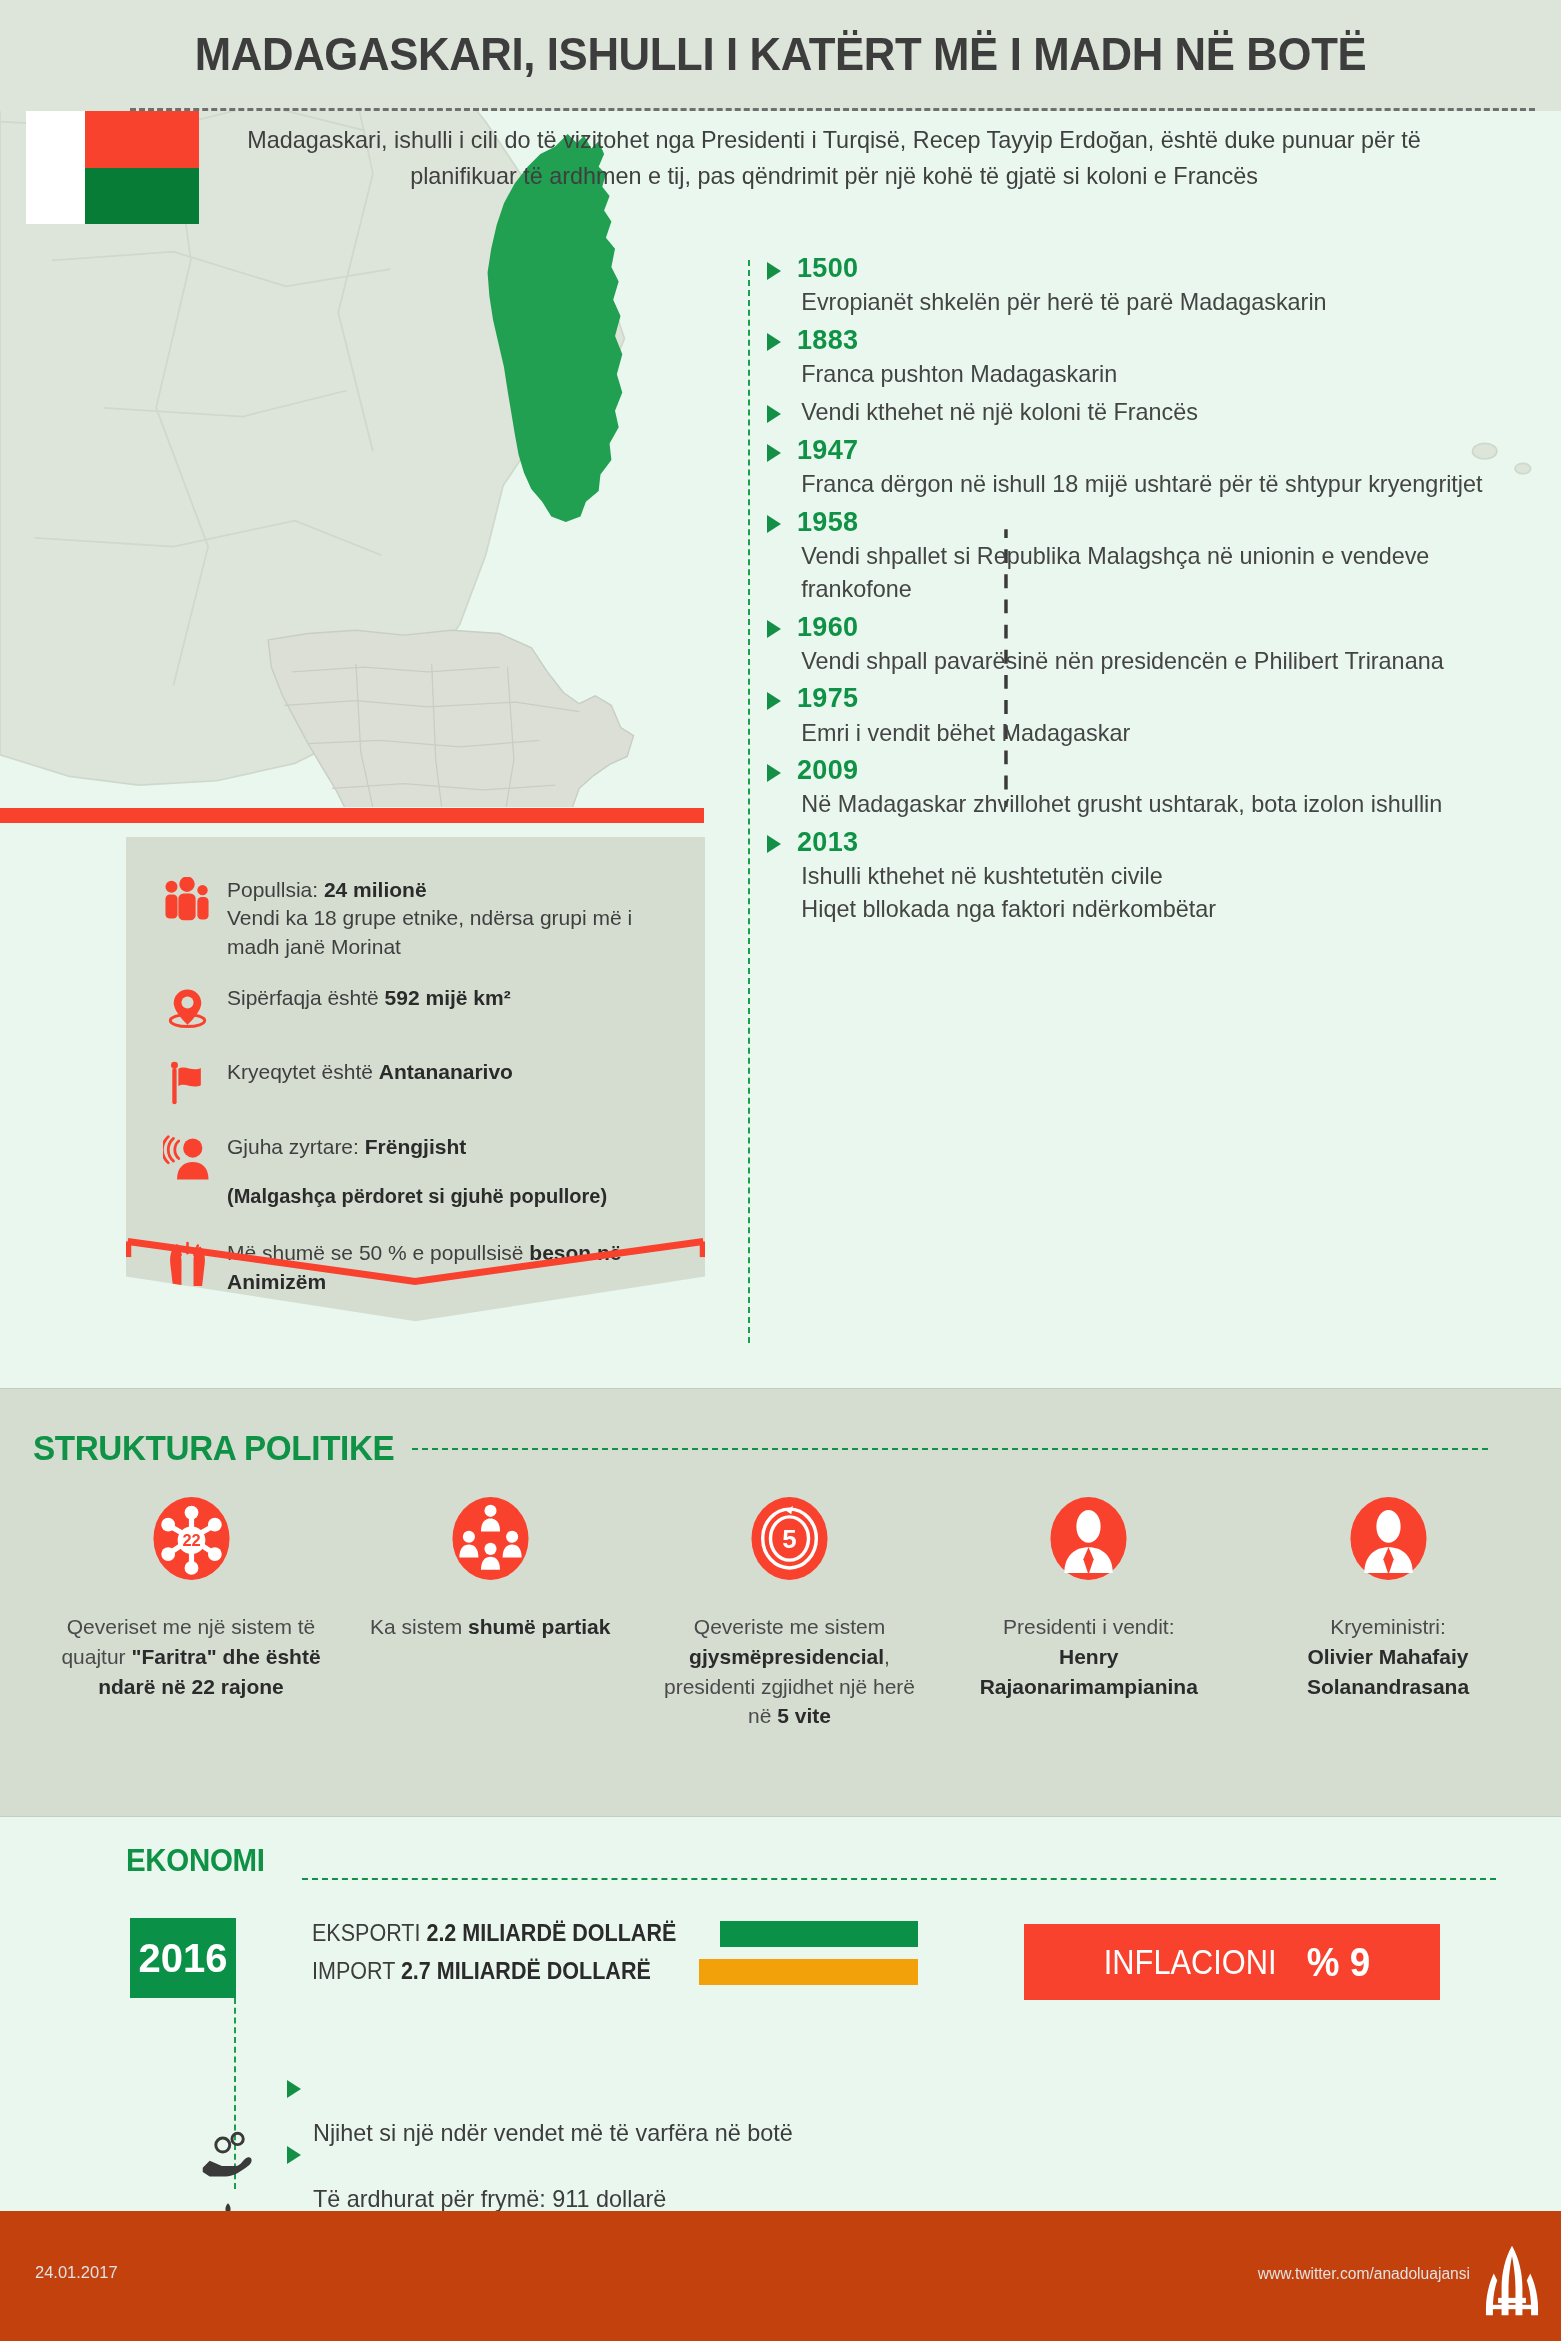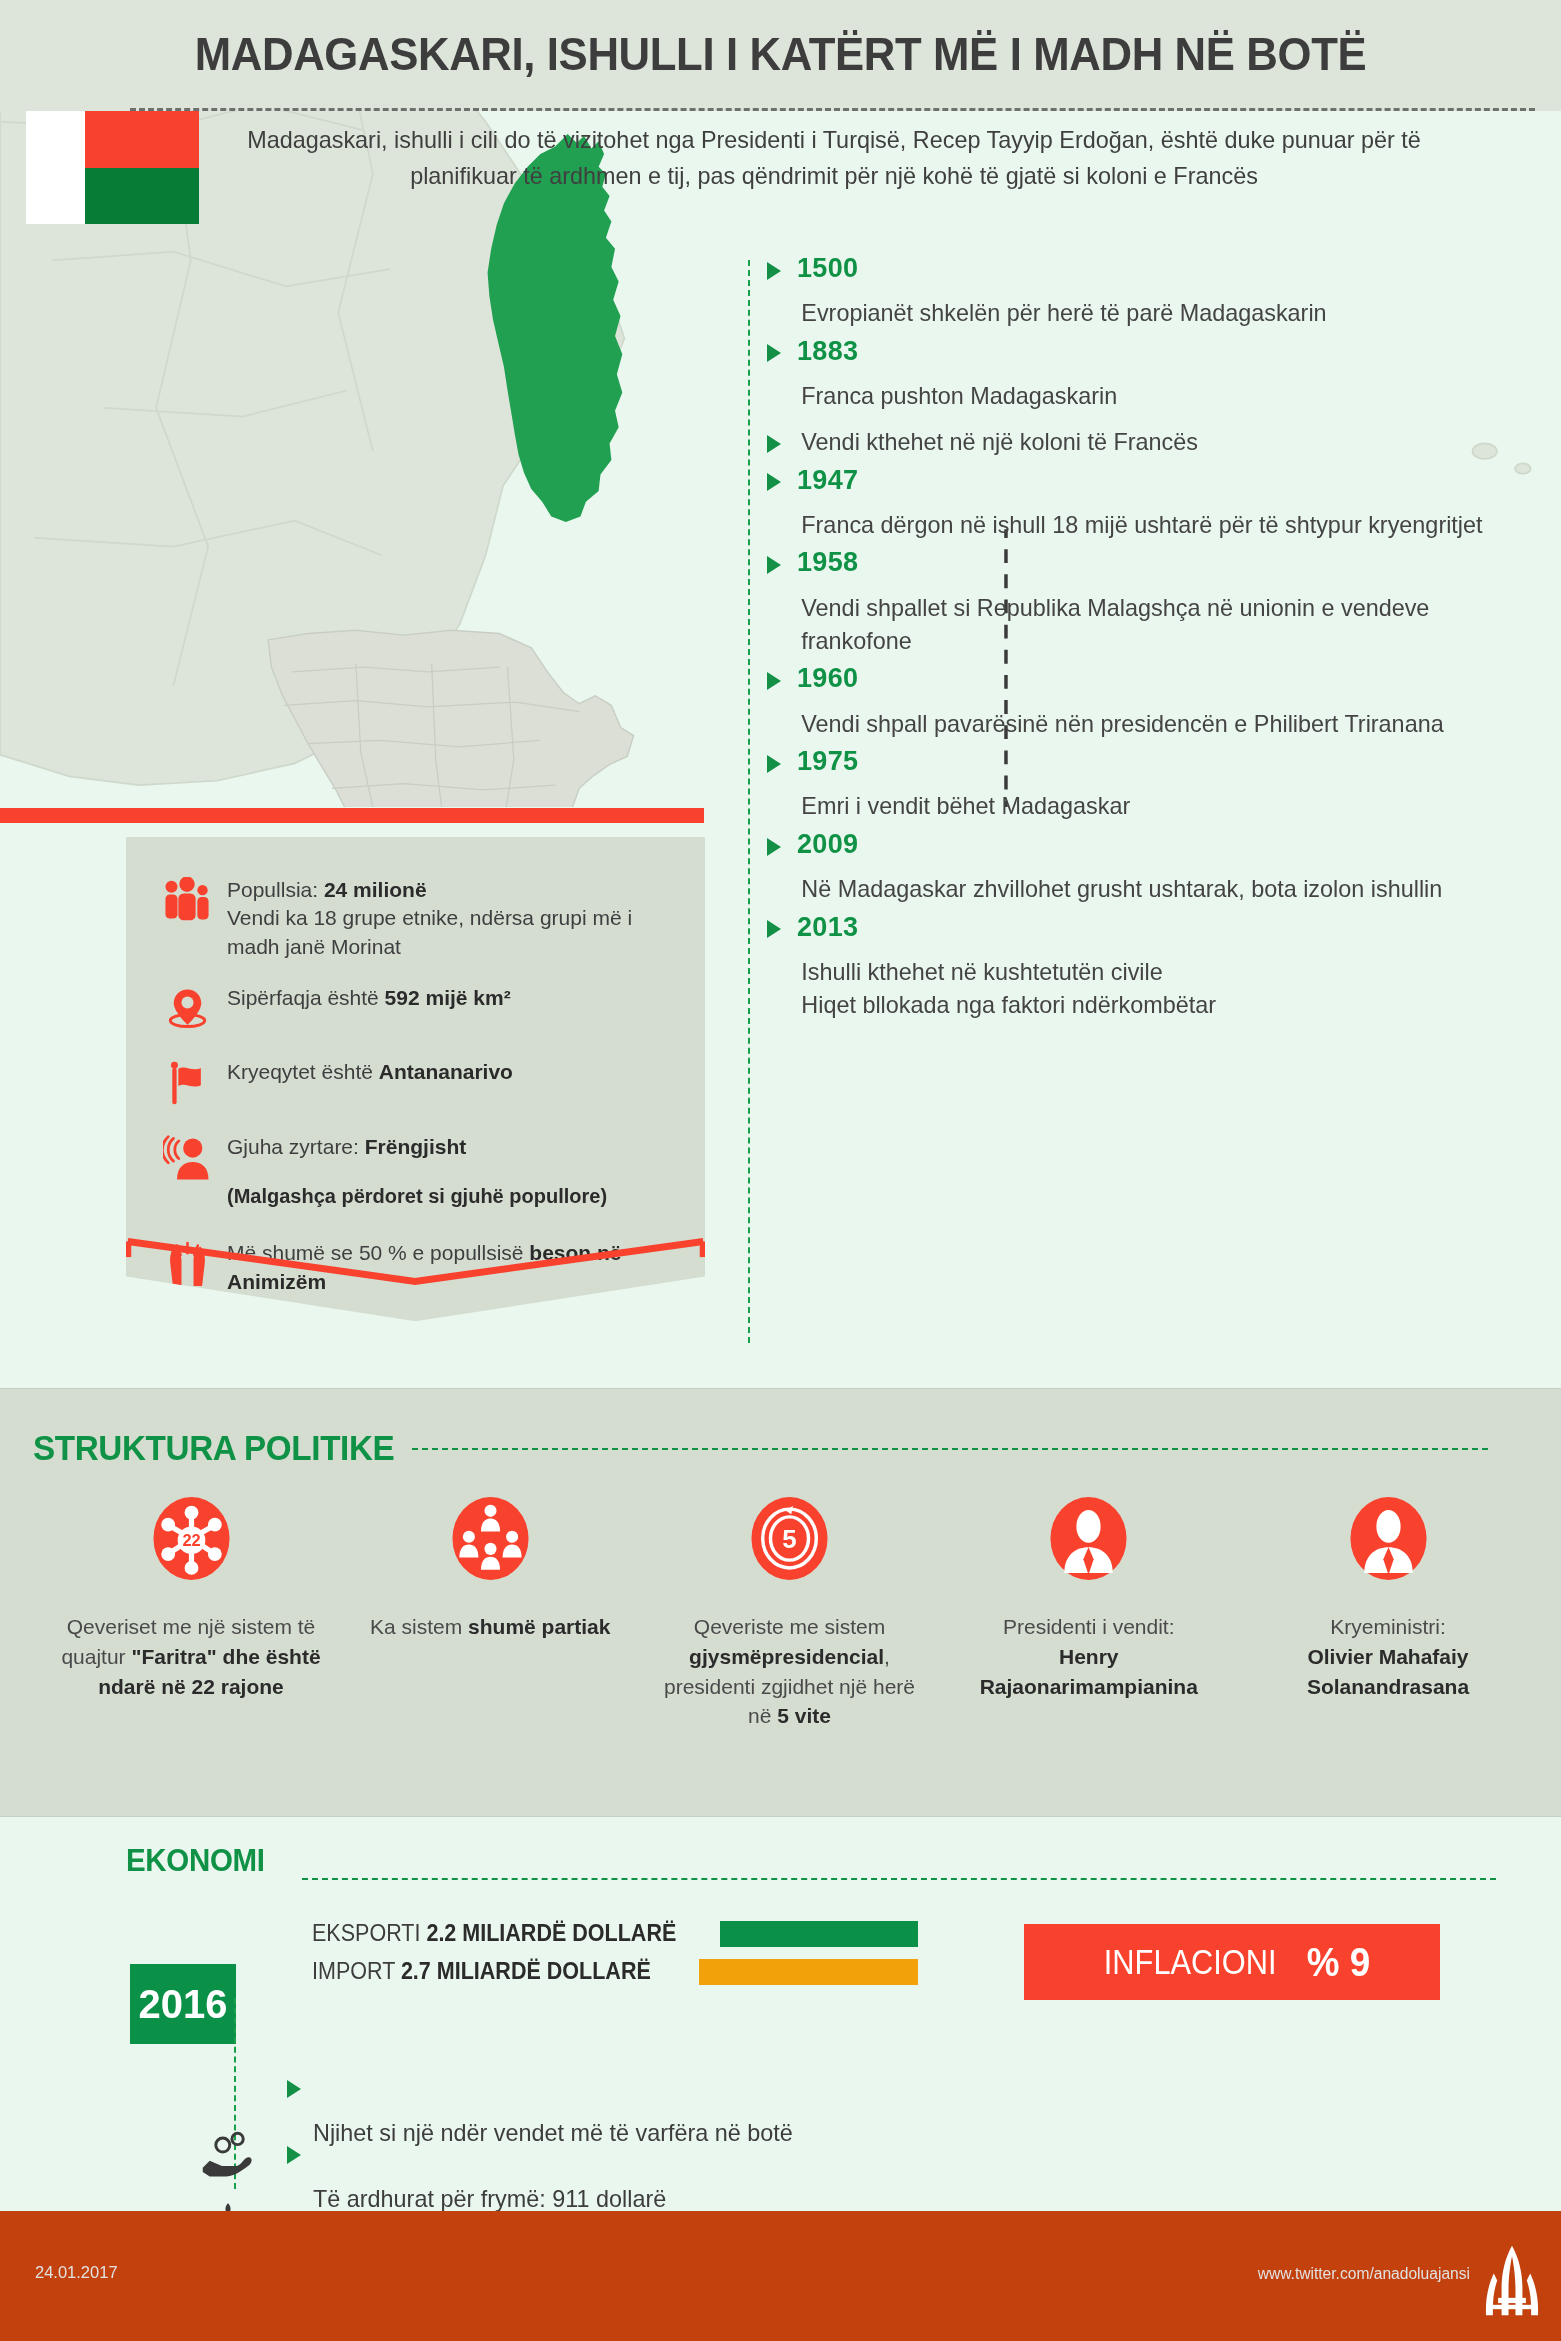--- a/index.html
+++ b/index.html
@@ -74,21 +74,21 @@
     border-top: 9.5px solid transparent;
     border-bottom: 9.5px solid transparent;
   }
   .tl-year {
     font-size: 27px; font-weight: 900; color: #0f9246;
     font-family: "Liberation Sans Narrow", "Liberation Sans", sans-serif;
     letter-spacing: 0.3px; line-height: 1.16;
   }
   .tl-desc {
     font-size: 23.4px; color: #444; line-height: 1.42; padding-left: 4.3px;
-    margin-top: 13px; margin-bottom: 5.2px;
+    margin-top: 2px; margin-bottom: 5.2px;
   }
 
   
   .red-divider {
     position: absolute; left: 0; top: 808px; width: 704px; height: 14.7px;
     background: #f9422e;
   }
 
   
   .facts-wrap { position: absolute; left: 126px; top: 837px; width: 579px; }
@@ -153,21 +153,20 @@
   .eco-dash {
     position: absolute; left: 302px; top: 1878px; width: 1194px; height: 0;
     border-top: 2.6px dashed #0f9246;
   }
   .year-badge {
     position: absolute; left: 130px; top: 1918px;
     width: 106px; height: 80px; background: #0a9147;
     display: flex; align-items: center; justify-content: center;
     color: #fff; font-size: 40px; font-weight: 900;
     font-family: "Liberation Sans Narrow", "Liberation Sans", sans-serif;
-    margin-top: 46px;
   }
   .eco-vline {
     position: absolute; left: 234px; top: 1998px; width: 0; height: 191px;
     border-left: 2.6px dashed #18a04a;
   }
   .eco-rows { position: absolute; left: 312px; top: 1920px; }
   .eco-row { display: flex; align-items: center; margin-bottom: 11.3px; }
   .eco-row-label {
     font-size: 23.4px; color: #3d3d3d;
     font-family: "Liberation Sans Narrow", "Liberation Sans", sans-serif;

